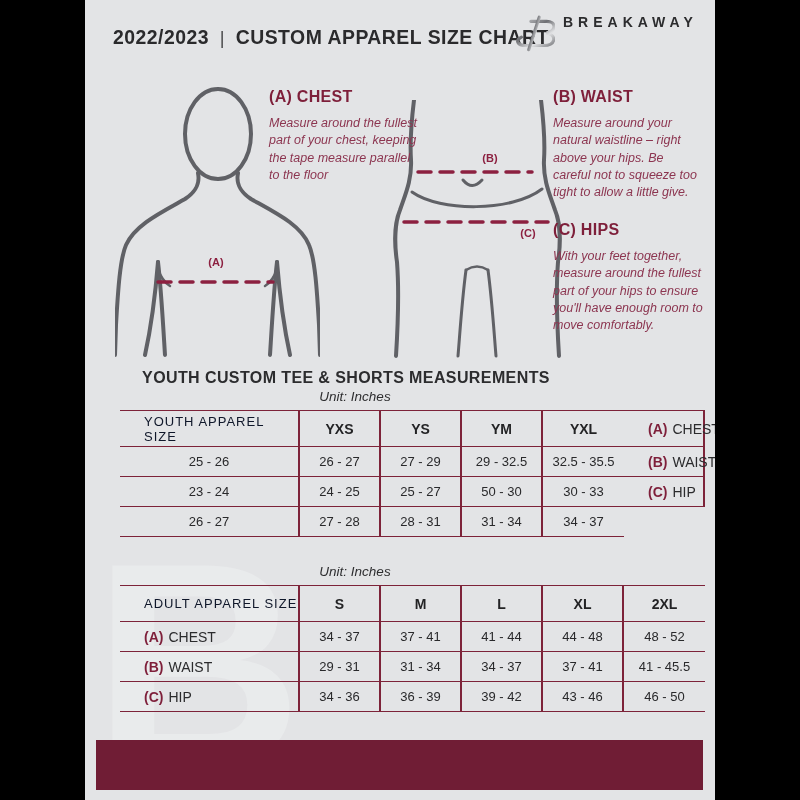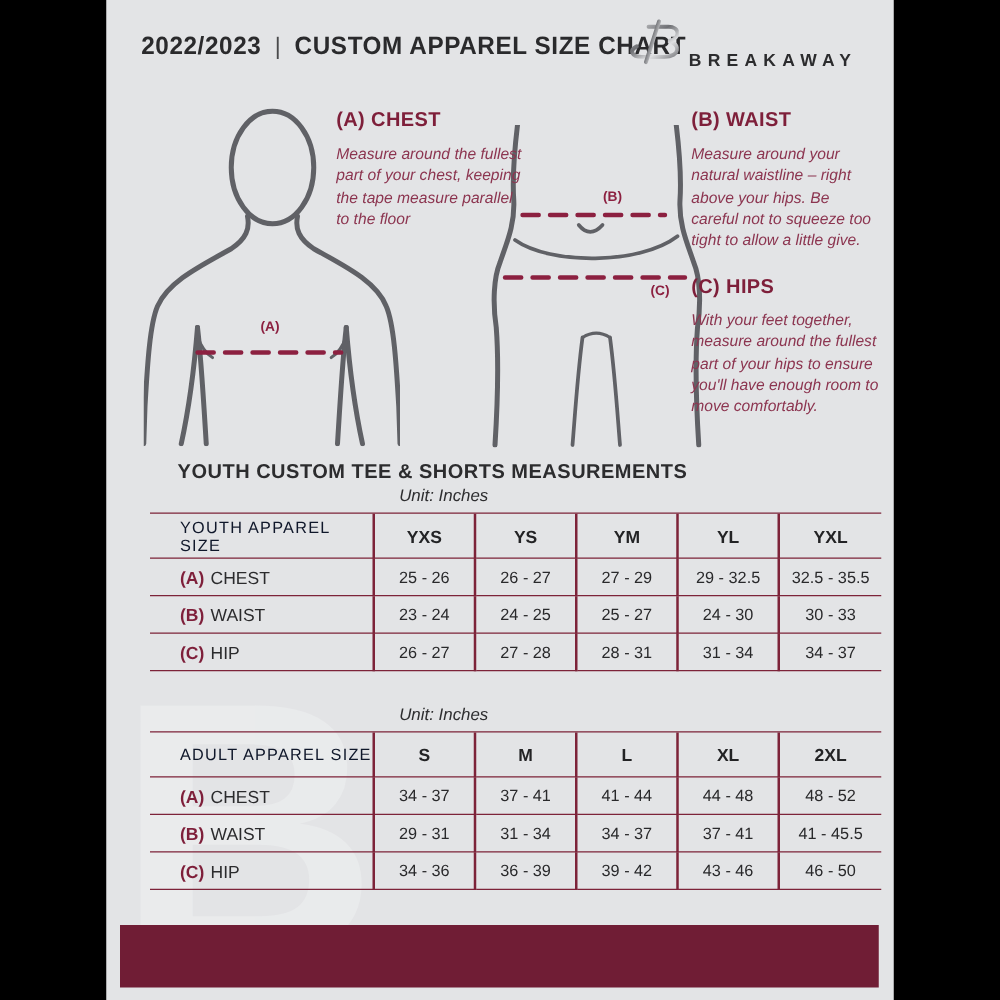--- a/index.html
+++ b/index.html
@@ -10,21 +10,21 @@
   *{margin:0;padding:0;box-sizing:border-box;}
   html,body{width:800px;height:800px;}
   body{background:var(--outer-bg);font-family:"Liberation Sans",sans-serif;position:relative;overflow:hidden;}
   .page{position:absolute;left:85px;top:0;width:630px;height:800px;background:var(--page-bg);overflow:hidden;}
   .layer{position:absolute;z-index:1;}
 
   
   .hdr-left{left:28px;top:26px;display:flex;align-items:center;gap:11px;
     font-weight:bold;font-size:20px;color:var(--ink);letter-spacing:.5px;transform:scaleX(.97);transform-origin:left;}
   .hdr-left .pipe{font-weight:normal;color:#4a4a4c;font-size:19px;}
-  .hdr-right{left:416px;top:14px;display:flex;align-items:flex-end;gap:8px;}
+  .hdr-right{left:428px;top:14px;display:flex;align-items:flex-start;gap:8px;}
   .brand{font-weight:bold;font-size:14px;letter-spacing:5px;color:#2c2c2e;}
 
   
   .guide-h{font-weight:bold;font-size:16px;color:var(--heading);letter-spacing:.3px;}
   .guide-b{font-style:italic;font-size:12.5px;line-height:1.38;color:var(--body-text);margin-top:9px;}
   .diagram-label{font-weight:bold;font-size:11px;color:var(--dash);text-align:center;}
 
   
   .sec-title{left:0;width:522px;text-align:center;font-weight:bold;font-size:16px;color:#2c2c2e;letter-spacing:.4px;}
   .sec-unit{left:0;width:540px;text-align:center;font-style:italic;font-size:13.5px;color:#2e2e30;}
@@ -122,41 +122,40 @@
   </div>
 
   <div class="layer sec-title" style="top:369px;">YOUTH CUSTOM TEE &amp; SHORTS MEASUREMENTS</div>
   <div class="layer sec-unit" style="top:389px;">Unit: Inches</div>
 
   <div class="layer size-table" style="top:410px;">
     <div class="cell corner vline">YOUTH APPAREL SIZE</div>
     <div class="cell sizehead vline">YXS</div>
     <div class="cell sizehead vline">YS</div>
     <div class="cell sizehead vline">YM</div>
-    <div class="cell sizehead vline">YL</div>
     <div class="cell sizehead">YXL</div>
 
     <div class="cell rowlabel vline">
       <span class="key">(A)</span>
       <span>CHEST</span>
     </div>
     <div class="cell vline">25 - 26</div>
     <div class="cell vline">26 - 27</div>
     <div class="cell vline">27 - 29</div>
     <div class="cell vline">29 - 32.5</div>
     <div class="cell">32.5 - 35.5</div>
 
     <div class="cell rowlabel vline">
       <span class="key">(B)</span>
       <span>WAIST</span>
     </div>
     <div class="cell vline">23 - 24</div>
     <div class="cell vline">24 - 25</div>
     <div class="cell vline">25 - 27</div>
-    <div class="cell vline">24 - 30</div>
+    <div class="cell vline">50 - 30</div>
     <div class="cell">30 - 33</div>
 
     <div class="cell rowlabel vline">
       <span class="key">(C)</span>
       <span>HIP</span>
     </div>
     <div class="cell vline">26 - 27</div>
     <div class="cell vline">27 - 28</div>
     <div class="cell vline">28 - 31</div>
     <div class="cell vline">31 - 34</div>

